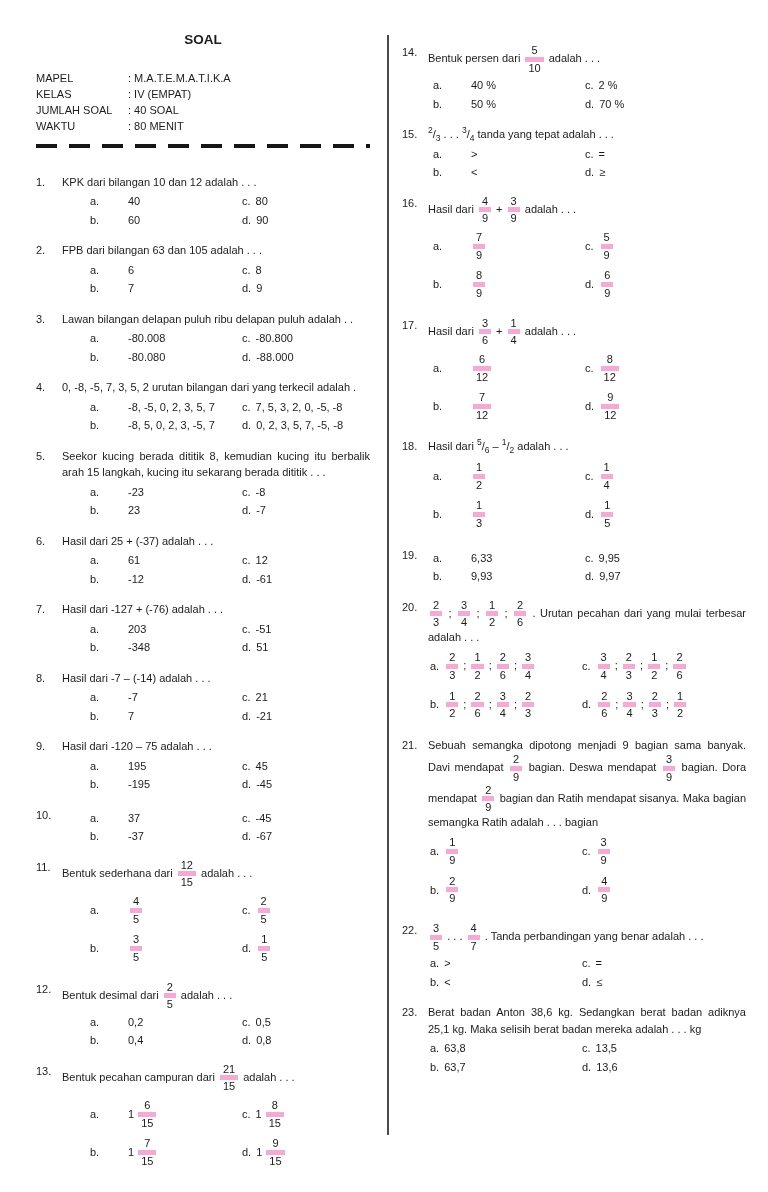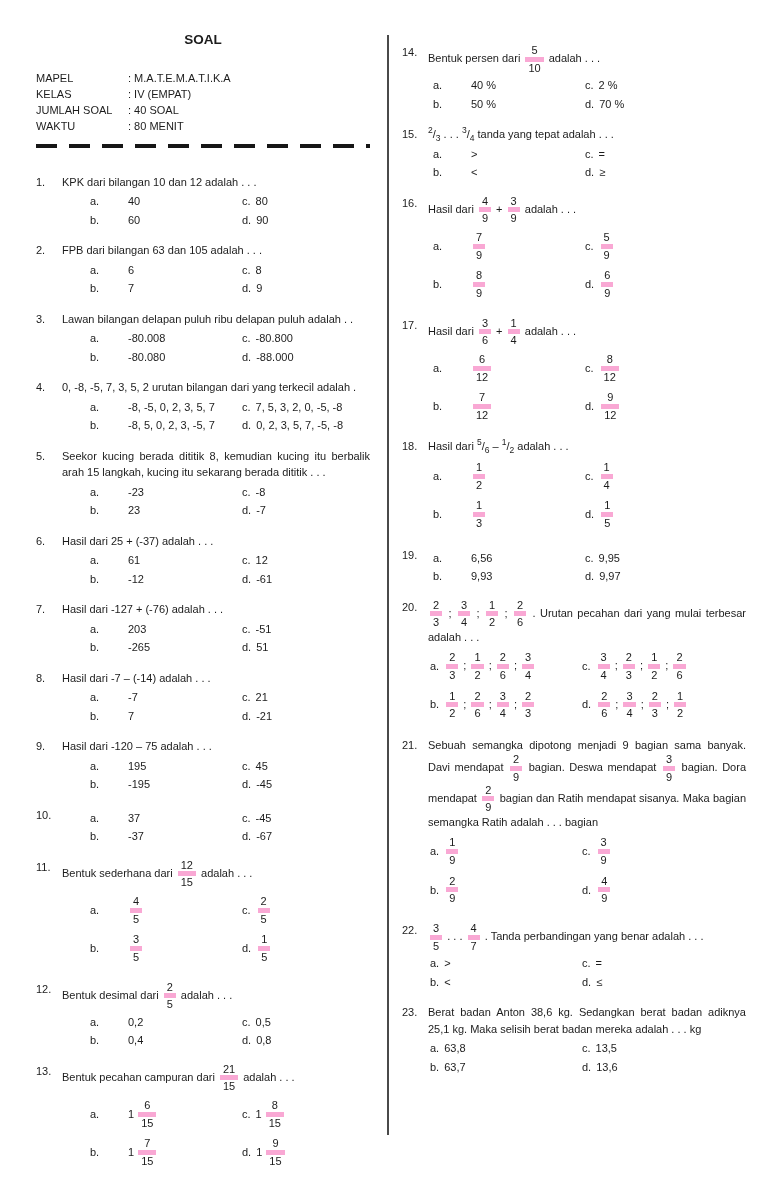--- a/index.html
+++ b/index.html
@@ -224,21 +224,21 @@
           <div class="qnum">7.</div>
           <div class="qbody">
             <div class="qstem">Hasil dari -127 + (-76) adalah . . .</div>
             <div class="options">
               <div class="option">
                 <span class="olabel wide">a.</span>
                 <span class="ocontent">203</span>
               </div>
               <div class="option">
                 <span class="olabel wide">b.</span>
-                <span class="ocontent">-265</span>
+                <span class="ocontent">-348</span>
               </div>
               <div class="option">
                 <span class="olabel">c.</span>
                 <span class="ocontent">-51</span>
               </div>
               <div class="option">
                 <span class="olabel">d.</span>
                 <span class="ocontent">51</span>
               </div>
             </div>
@@ -607,21 +607,21 @@
               </div>
             </div>
           </div>
         </div>
         <div class="question">
           <div class="qnum">19.</div>
           <div class="qbody">
             <div class="options">
               <div class="option">
                 <span class="olabel wide">a.</span>
-                <span class="ocontent">6,56</span>
+                <span class="ocontent">6,33</span>
               </div>
               <div class="option">
                 <span class="olabel wide">b.</span>
                 <span class="ocontent">9,93</span>
               </div>
               <div class="option">
                 <span class="olabel">c.</span>
                 <span class="ocontent">9,95</span>
               </div>
               <div class="option">

